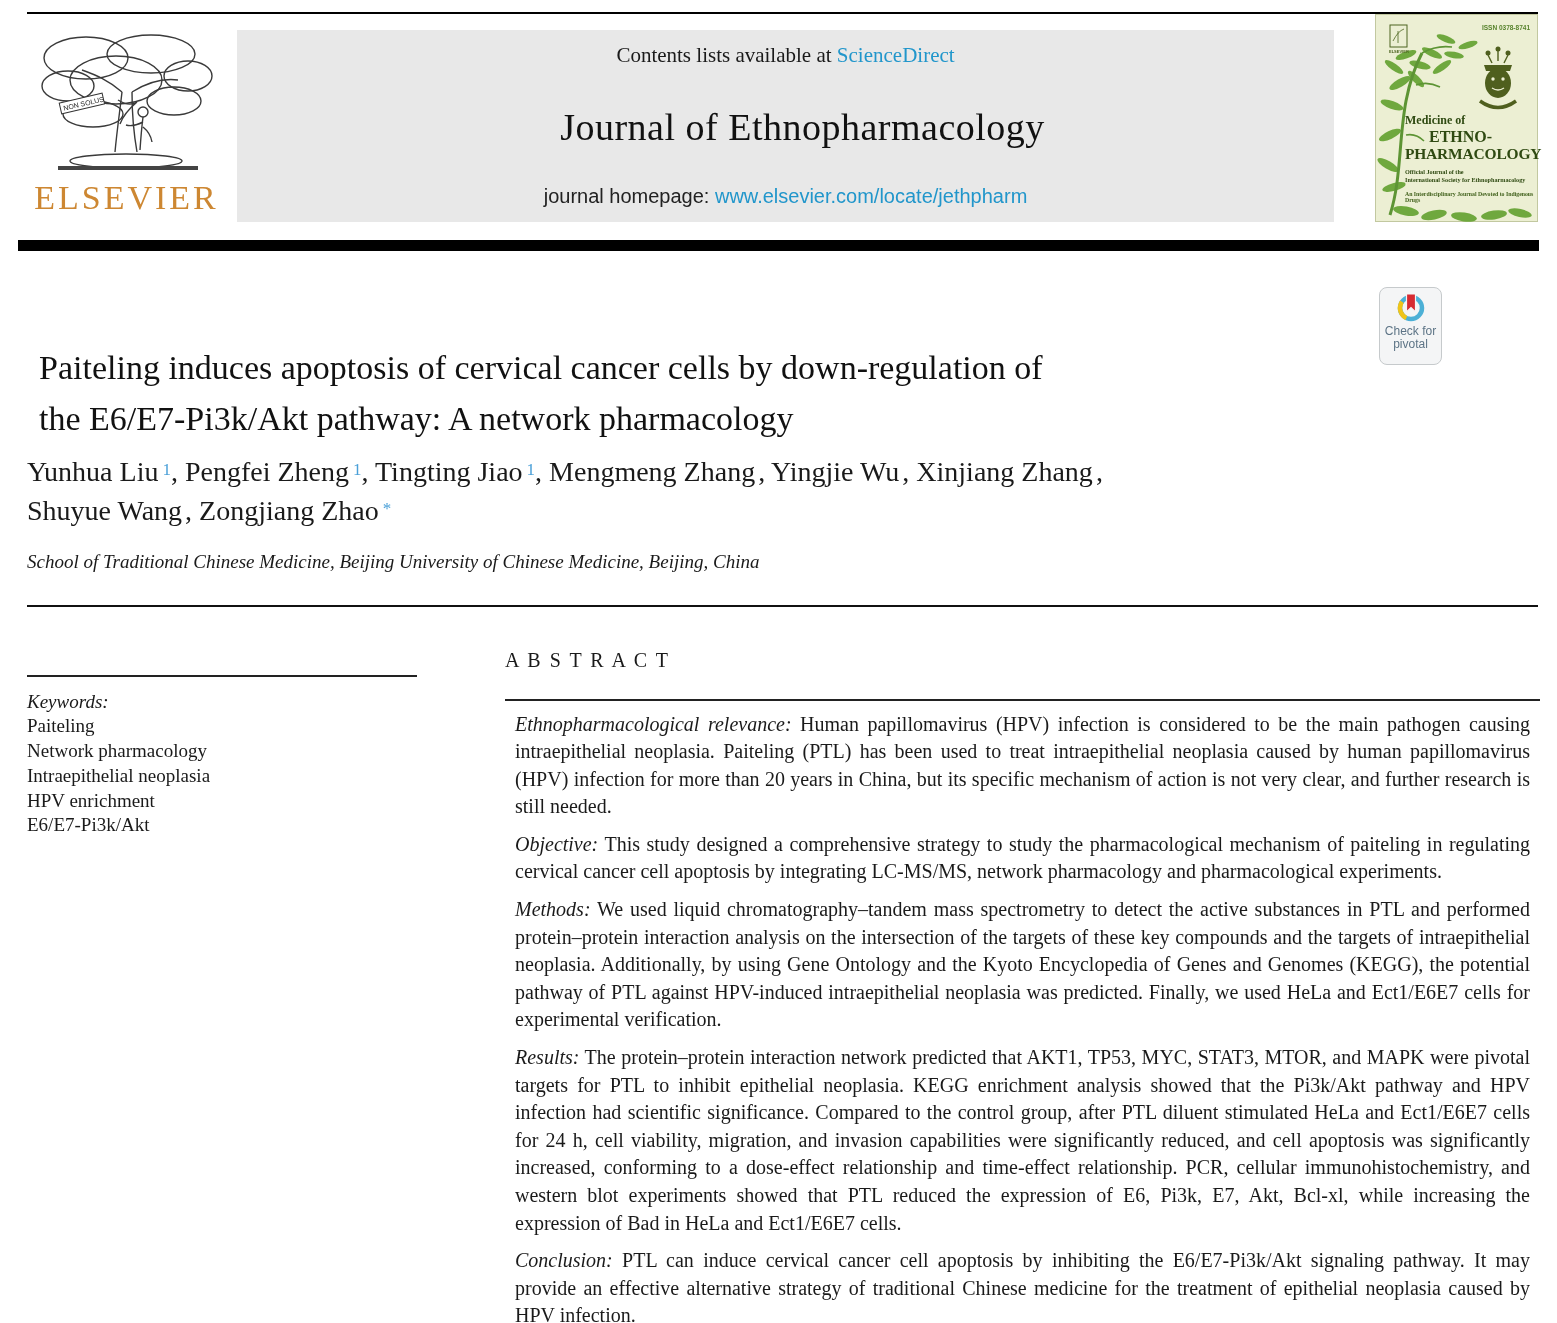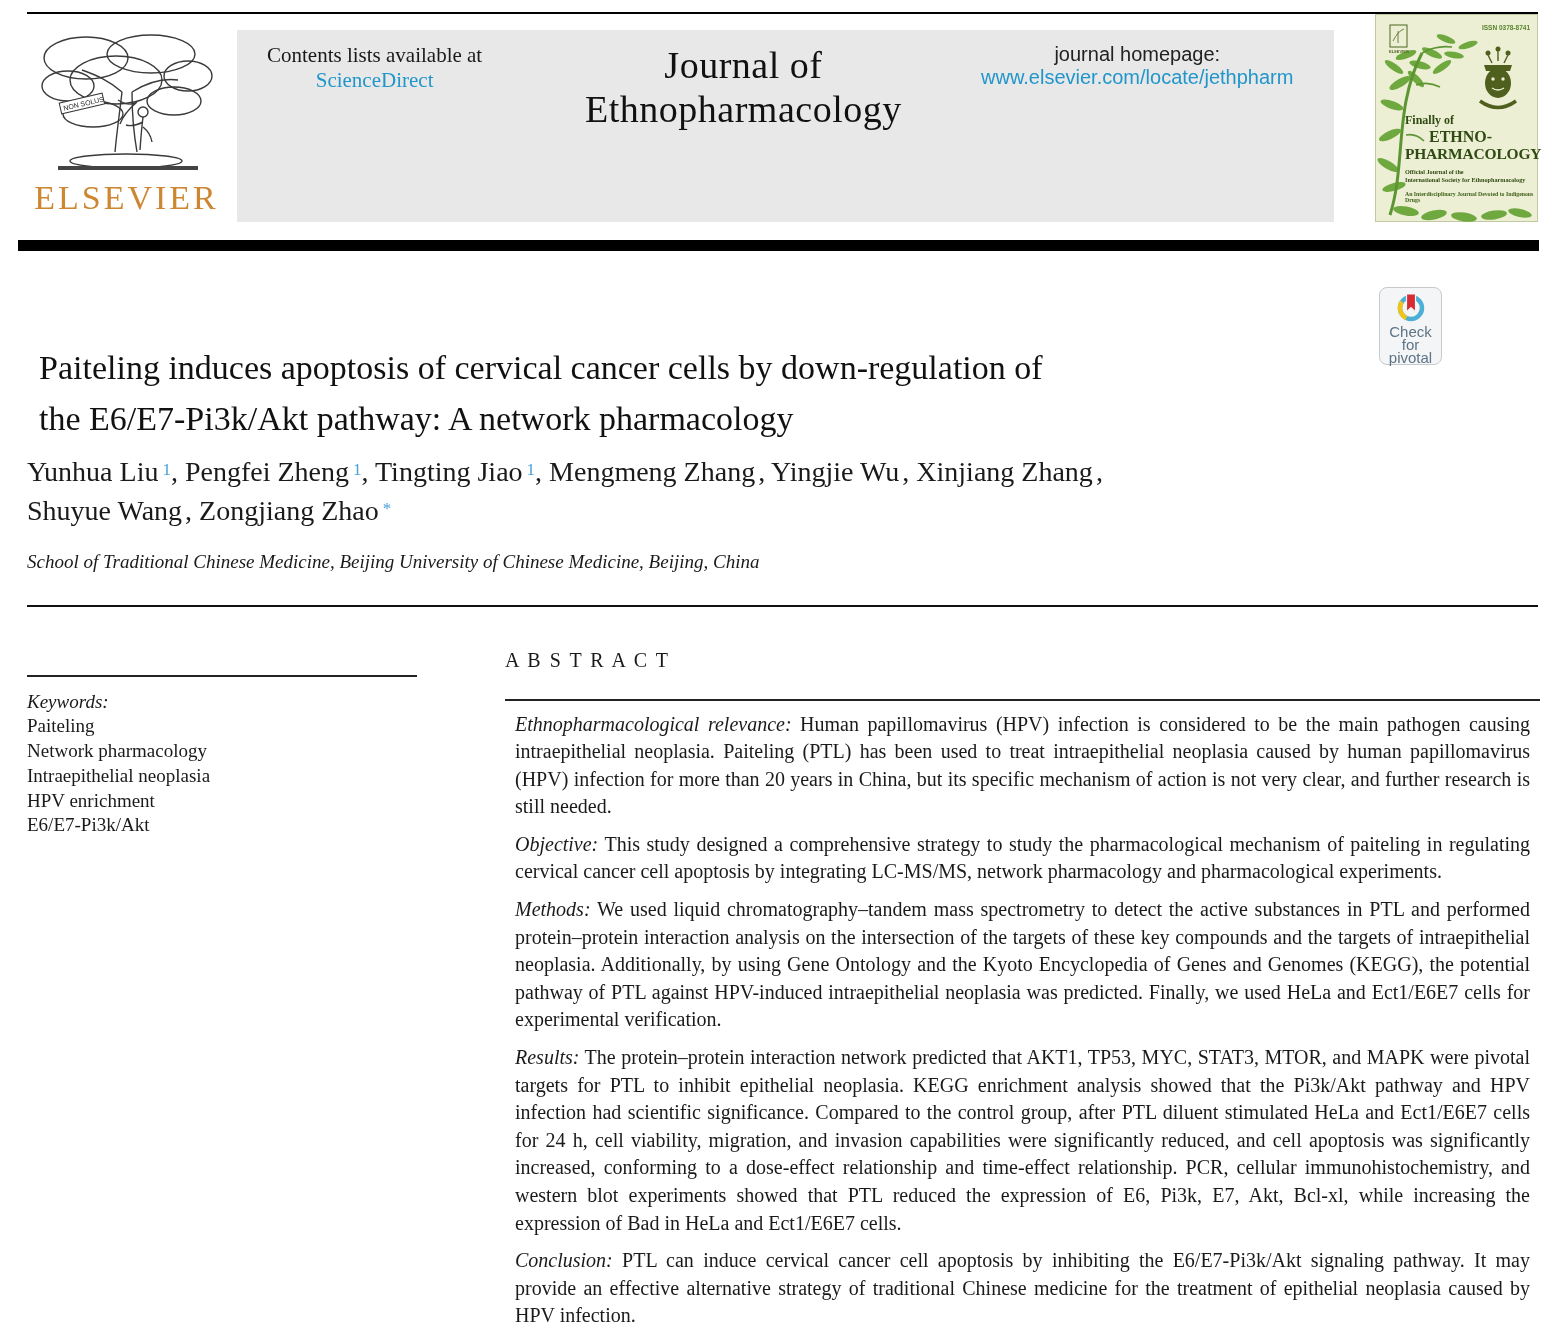--- a/index.html
+++ b/index.html
@@ -11,21 +11,21 @@
   .top-rule { position:absolute; left:27px; top:12px; width:1511px; height:2px; background:#000; }
 
   
   .publisher { position:absolute; left:24px; top:28px; width:205px; height:196px; text-align:center; }
   .publisher svg { display:block; margin:0 auto; }
   .wordmark { margin-top:3px; font-size:34px; letter-spacing:3px; color:#cd8732; line-height:34px; }
 
   .journal-box {
     position:absolute; left:237px; top:30px; width:1097px; height:192px;
     background:#e8e8e8; text-align:center;
-    display:flex; justify-content:space-between;
+    display:flex; flex-direction:column; justify-content:space-between;
     box-sizing:border-box; padding:13px 0 14px 0;
   }
   .contents-line { font-size:21px; color:#1a1a1a; }
   .journal-title { margin:0; font-size:38px; font-weight:400; color:#111; letter-spacing:0.5px;padding-left:34px; }
   .homepage-line { font-size:20px; font-family:"Liberation Sans","DejaVu Sans",sans-serif; color:#222; }
   .blue-link { color:#2196cb; text-decoration:none; cursor:pointer; }
 
   .cover-thumb {
     position:absolute; left:1375px; top:14px; width:163px; height:208px;
     background:#ecefd3; border:1px solid #c2c8a0; box-sizing:border-box; cursor:pointer;
@@ -46,21 +46,21 @@
   .article-title {
     position:absolute; left:27px; top:330px; width:1330px;
     font-size:34px; line-height:51px; font-weight:400; color:#111; margin:12px;
   }
   .check-badge {
     position:absolute; left:1379px; top:287px; width:63px; height:78px;
     border:1.5px solid #c6cacc; border-radius:8px; background:#f4f5f6;
     text-align:center; box-sizing:border-box; cursor:pointer;
   }
   .check-badge svg { display:block; margin:3px auto 0 auto; }
-  .badge-text { font-family:"Liberation Sans","DejaVu Sans",sans-serif; font-size:15px; line-height:13px; color:#5d7486; }
+  .badge-text { font-family:"Liberation Sans","DejaVu Sans",sans-serif; font-size:12px; line-height:13px; color:#5d7486; }
 
   .author-list { position:absolute; left:27px; top:452px; width:1340px; font-size:28px; line-height:39px; color:#1a1a1a; }
   .auth-sup { color:#4aa0d8; font-size:17px; margin-left:4px; vertical-align:6px; line-height:0; }
   span[data-name="author-name"] + .auth-comma { margin-left:3px; }
   .auth-sup + .auth-comma { margin-left:0; }
 
   .affiliation { position:absolute; left:27px; top:551px; font-size:19px; font-style:italic; color:#1a1a1a; }
 
   .full-rule { position:absolute; left:27px; top:605px; width:1511px; height:2px; background:#111; }
 
@@ -159,21 +159,21 @@
         <path d="M108,50 h28 l-2,6 h-24 z" fill="#4f5f1e"></path>
         <ellipse cx="122" cy="68" rx="13" ry="15" fill="#4f5f1e"></ellipse>
         <circle cx="117" cy="64" r="1.7" fill="#ecefd3"></circle>
         <circle cx="127" cy="64" r="1.7" fill="#ecefd3"></circle>
         <path d="M116,73 q6,4 12,0" stroke="#ecefd3" stroke-width="1.4" fill="none"></path>
         <path d="M104,86 q18,13 36,0" stroke="#4f5f1e" stroke-width="3.5" fill="none"></path>
       </g>
     </svg>
     <div class="cover-issn" data-name="cover-issn">ISSN 0378-8741</div>
     <div class="cover-title-block" data-name="cover-title-block">
-      <div class="cover-j-of" data-name="cover-journal-of">Finally of</div>
+      <div class="cover-j-of" data-name="cover-journal-of">Medicine of</div>
       <div class="cover-ethno" data-name="cover-ethno">ETHNO-</div>
       <div class="cover-pharma" data-name="cover-pharmacology">PHARMACOLOGY</div>
       <div class="cover-sub" data-name="cover-subtitle-1">Official Journal of the</div>
       <div class="cover-sub2" data-name="cover-subtitle-2">International Society for Ethnopharmacology</div>
       <div class="cover-tagline" data-name="cover-tagline">An Interdisciplinary Journal Devoted to Indigenous Drugs</div>
     </div>
   </div>
 
   <div class="black-bar" data-name="masthead-bottom-bar"></div>
 

